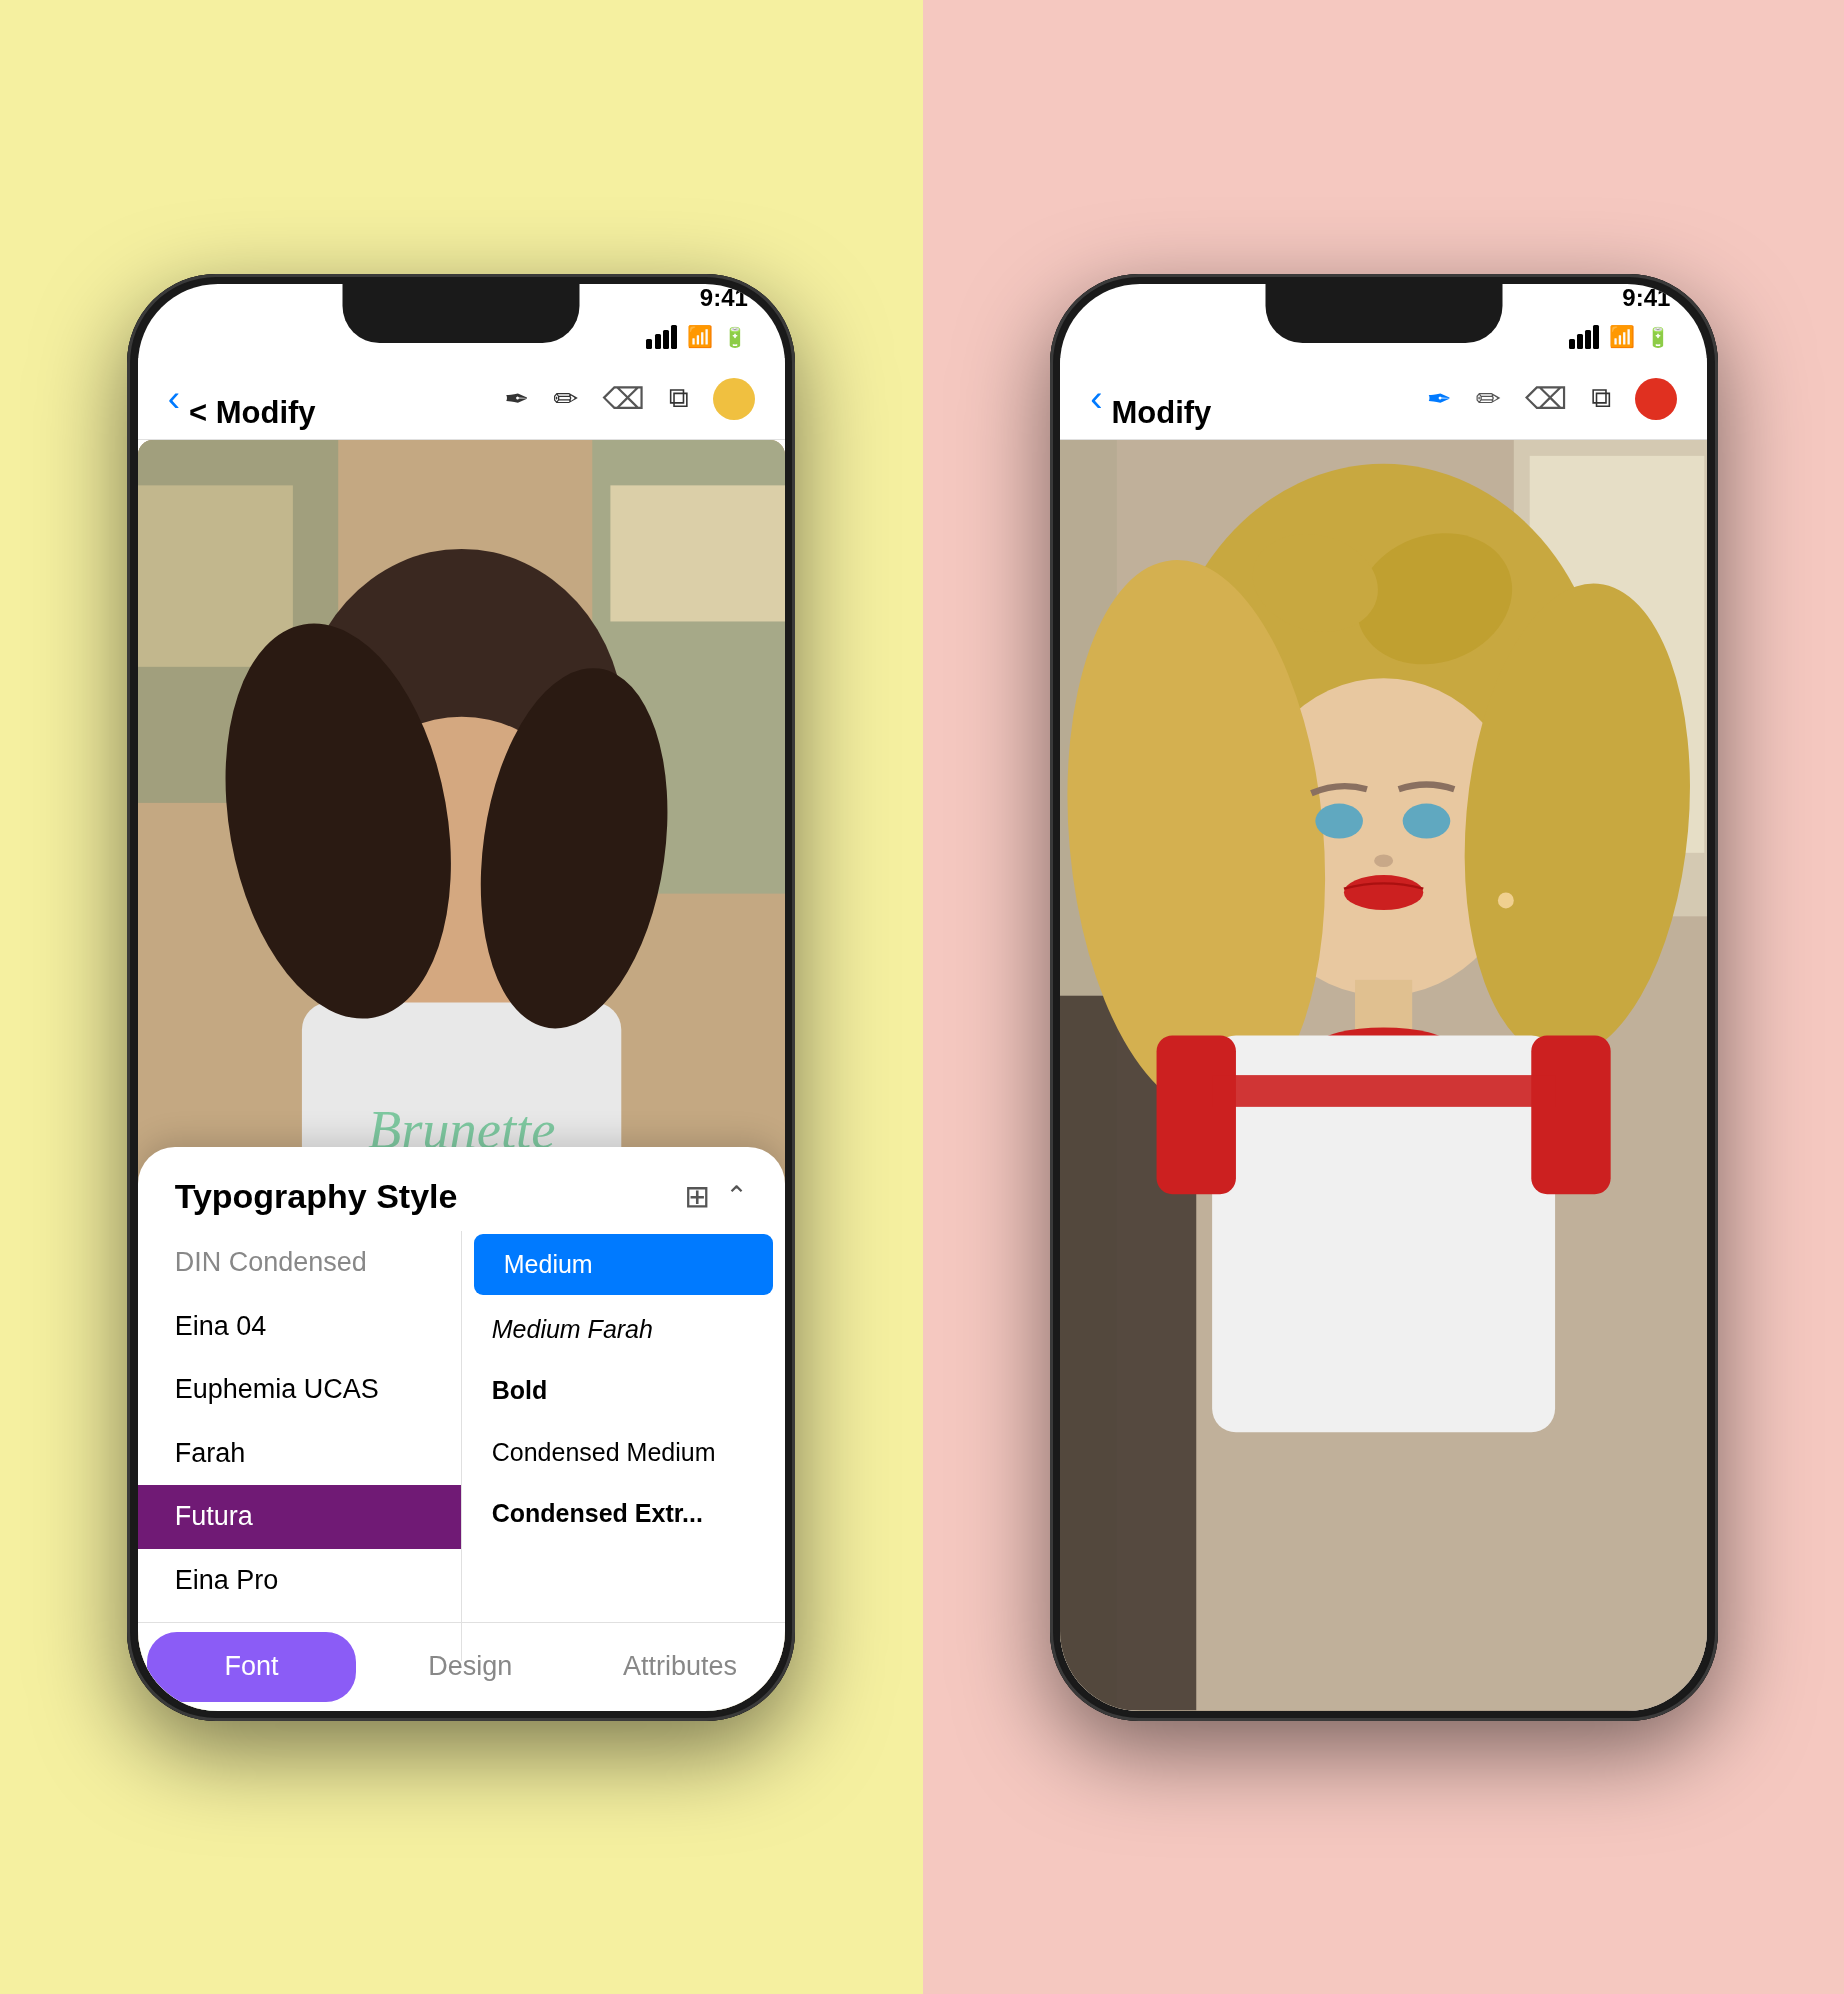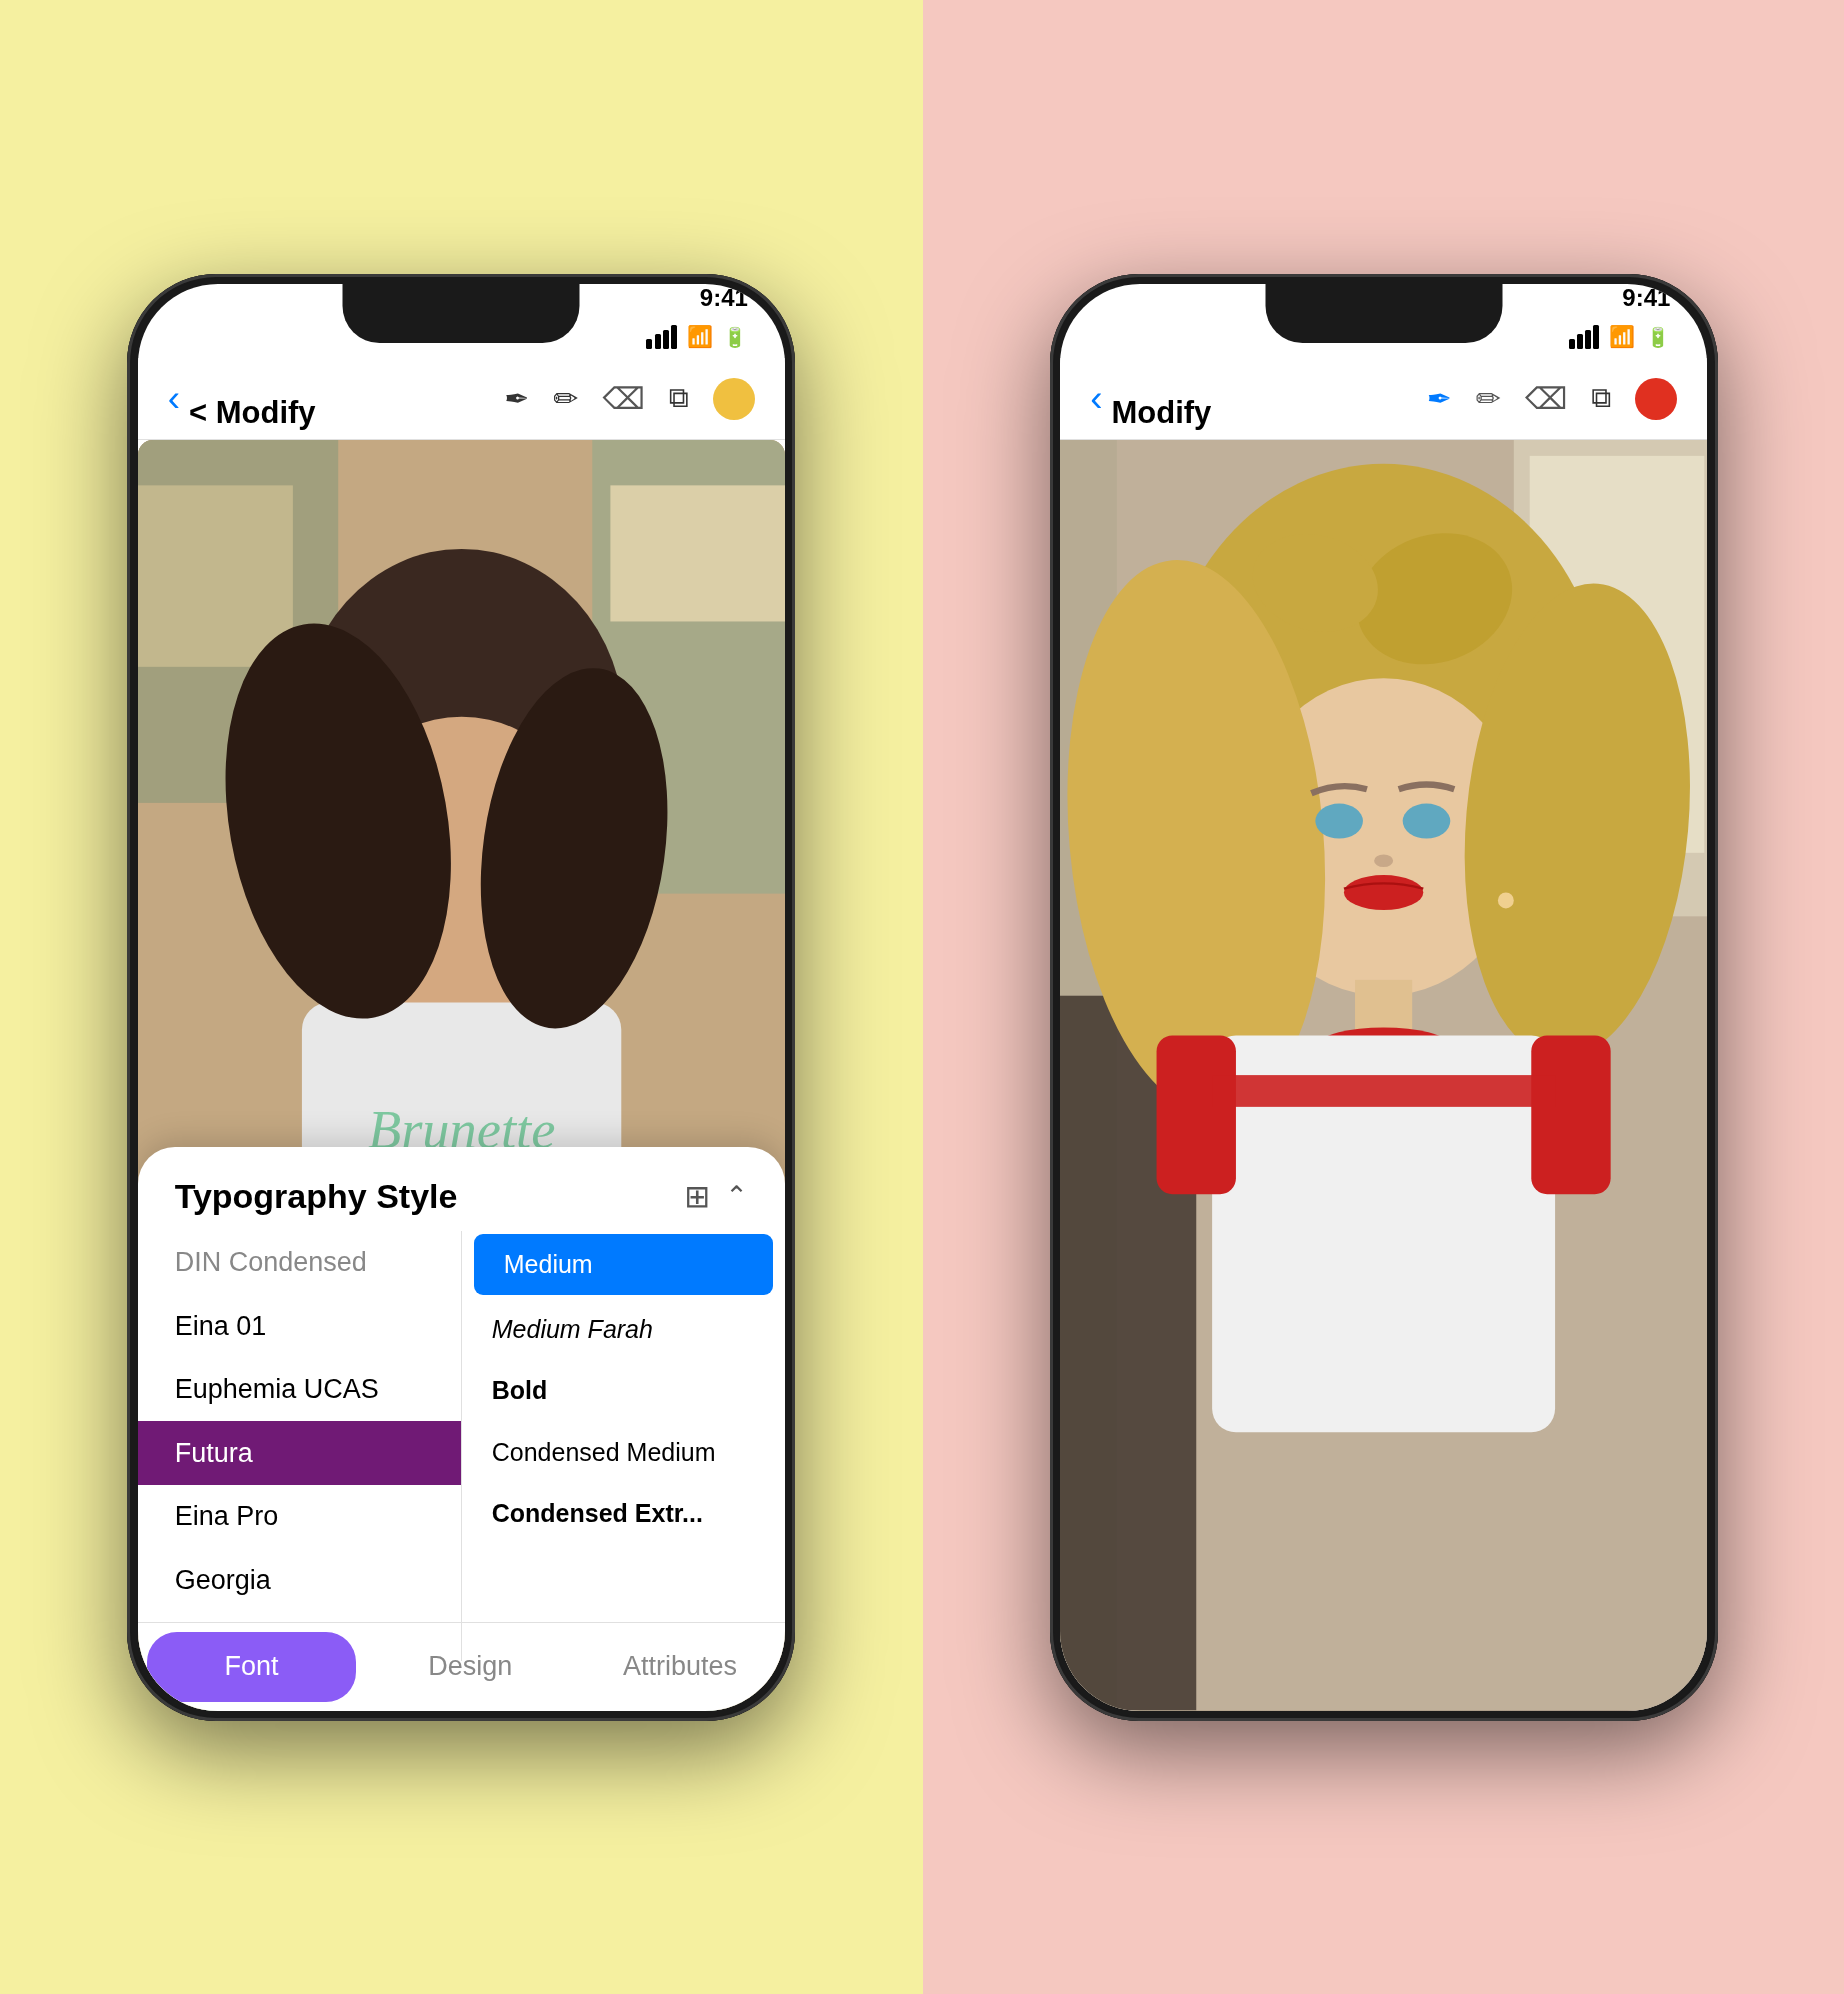--- a/index.html
+++ b/index.html
@@ -344,22 +344,23 @@
           <div class="panel-header-icons">
             <span style="font-size:31px; color:#555;">⊞</span>
             <span style="font-size:27px; color:#555;">⌃</span>
           </div>
         </div>
 
         <div class="font-list-container">
 
           <div class="font-list">
             <div class="font-item dimmed">DIN Condensed</div>
-            <div class="font-item">Eina 01</div>
+            <div class="font-item">Eina 04</div>
             <div class="font-item">Euphemia  UCAS</div>
+            <div class="font-item">Farah</div>
             <div class="font-item selected">Futura</div>
             <div class="font-item">Eina Pro</div>
             <div class="font-item">Georgia</div>
 
           </div>
 
           <div class="style-list">
             <div class="style-item selected">Medium</div>
             <div class="style-item italic">Medium Farah</div>
             <div class="style-item bold">Bold</div>

